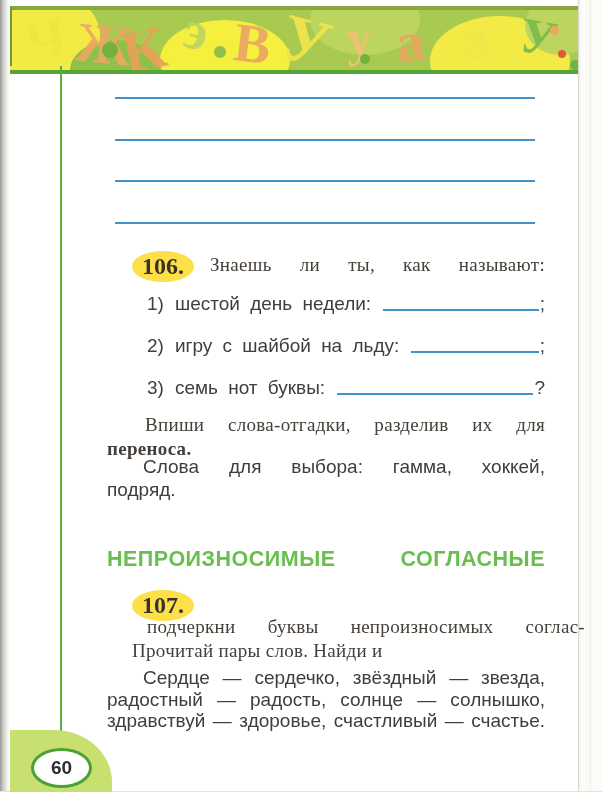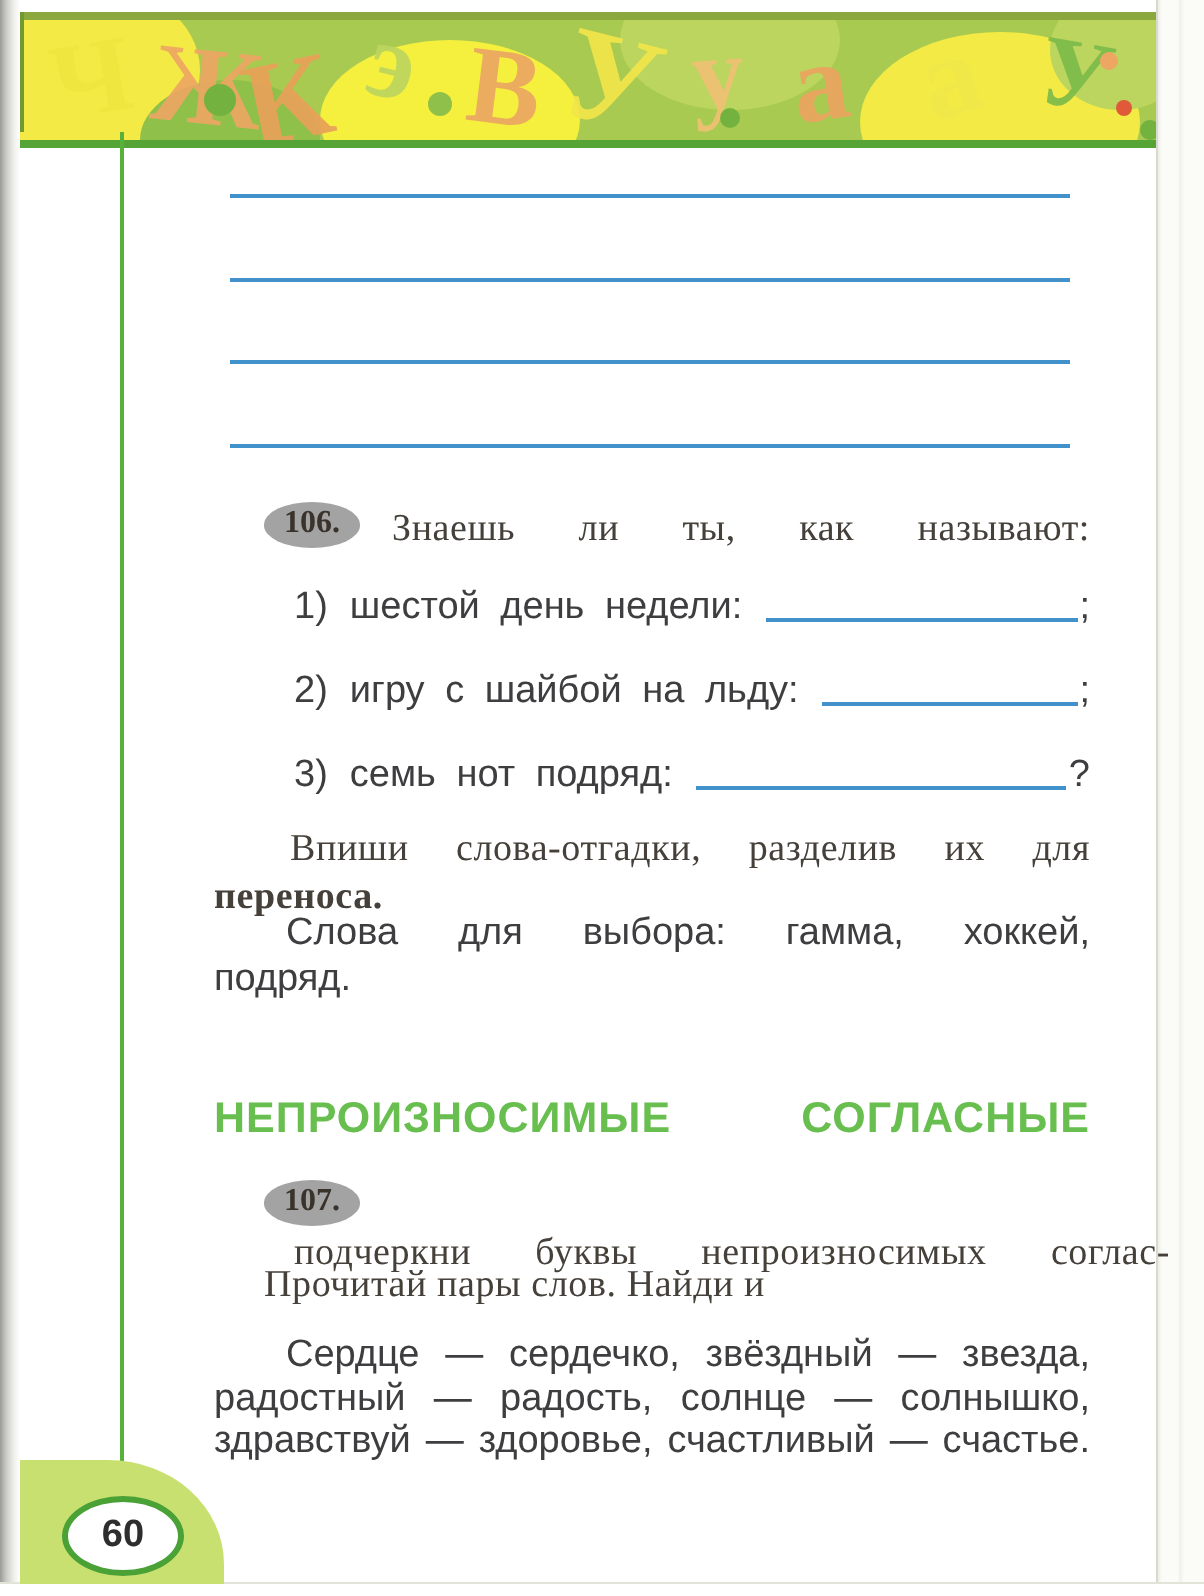--- a/index.html
+++ b/index.html
@@ -27,22 +27,22 @@
   .corner{position:absolute;left:10px;top:730px;width:102px;height:62px;background:#c8e070;
     border-top-right-radius:58px 52px;}
   .page-oval{position:absolute;left:31px;top:748px;width:61px;height:40px;background:#ffffff;
     border:3px solid #4aa136;border-radius:50%;display:flex;align-items:center;justify-content:center;
     font-weight:bold;font-size:19px;color:#2e2e2e;box-sizing:border-box;}
 
   
   .rule{position:absolute;left:115px;width:420px;height:0;border-top:2px solid #4191ca;}
 
   
-  .badge{display:inline-block;background:#a3a3a3;border-radius:50%;padding:2px 10px 3px;
-    font-family:"Liberation Serif",serif;font-weight:bold;font-size:16px;color:#3a332c;line-height:1.1;text-align:center;}
+  .badge{display:inline-block;background:#fde047;border-radius:50%;padding:2px 10px 3px;
+    font-family:"Liberation Serif",serif;font-weight:bold;font-size:24px;color:#3a332c;line-height:1.1;text-align:center;}
 
   .serif{font-family:"Liberation Serif",serif;color:#46403a;font-size:19px;letter-spacing:.3px;}
   .sans{font-family:"Liberation Sans",sans-serif;color:#3e3e40;font-size:19px;}
 
   .abs{position:absolute;}
   .jline{text-align:justify;text-align-last:justify;}
   .exline{display:flex;align-items:flex-start;gap:16px;}
   .exline .flex-text{flex:1;text-align:justify;text-align-last:justify;padding-top:3px;}
 
   .item{position:absolute;left:147px;width:398px;display:flex;align-items:flex-end;}
@@ -113,21 +113,21 @@
     <span>;</span>
   </div>
   <div class="item sans" style="top:335px;">
     <span class="label">2)</span>
     <span class="itext">игру с шайбой на льду:</span>
     <span class="blank"></span>
     <span>;</span>
   </div>
   <div class="item sans" style="top:377px;">
     <span class="label">3)</span>
-    <span class="itext">семь нот подряд:</span>
+    <span class="itext">семь нот буквы:</span>
     <span class="blank"></span>
     <span>?</span>
   </div>
 
   <div class="abs serif jline" style="left:107px;top:414px;width:438px;text-indent:38px;">Впиши слова-отгадки, разделив их для</div>
   <div class="abs serif" style="left:107px;top:438px;font-weight:bold;">переноса.</div>
 
   <div class="abs sans jline" style="left:107px;top:456px;width:438px;text-indent:36px;">Слова для выбора: гамма, хоккей,</div>
   <div class="abs sans" style="left:107px;top:479px;">подряд.</div>
 

